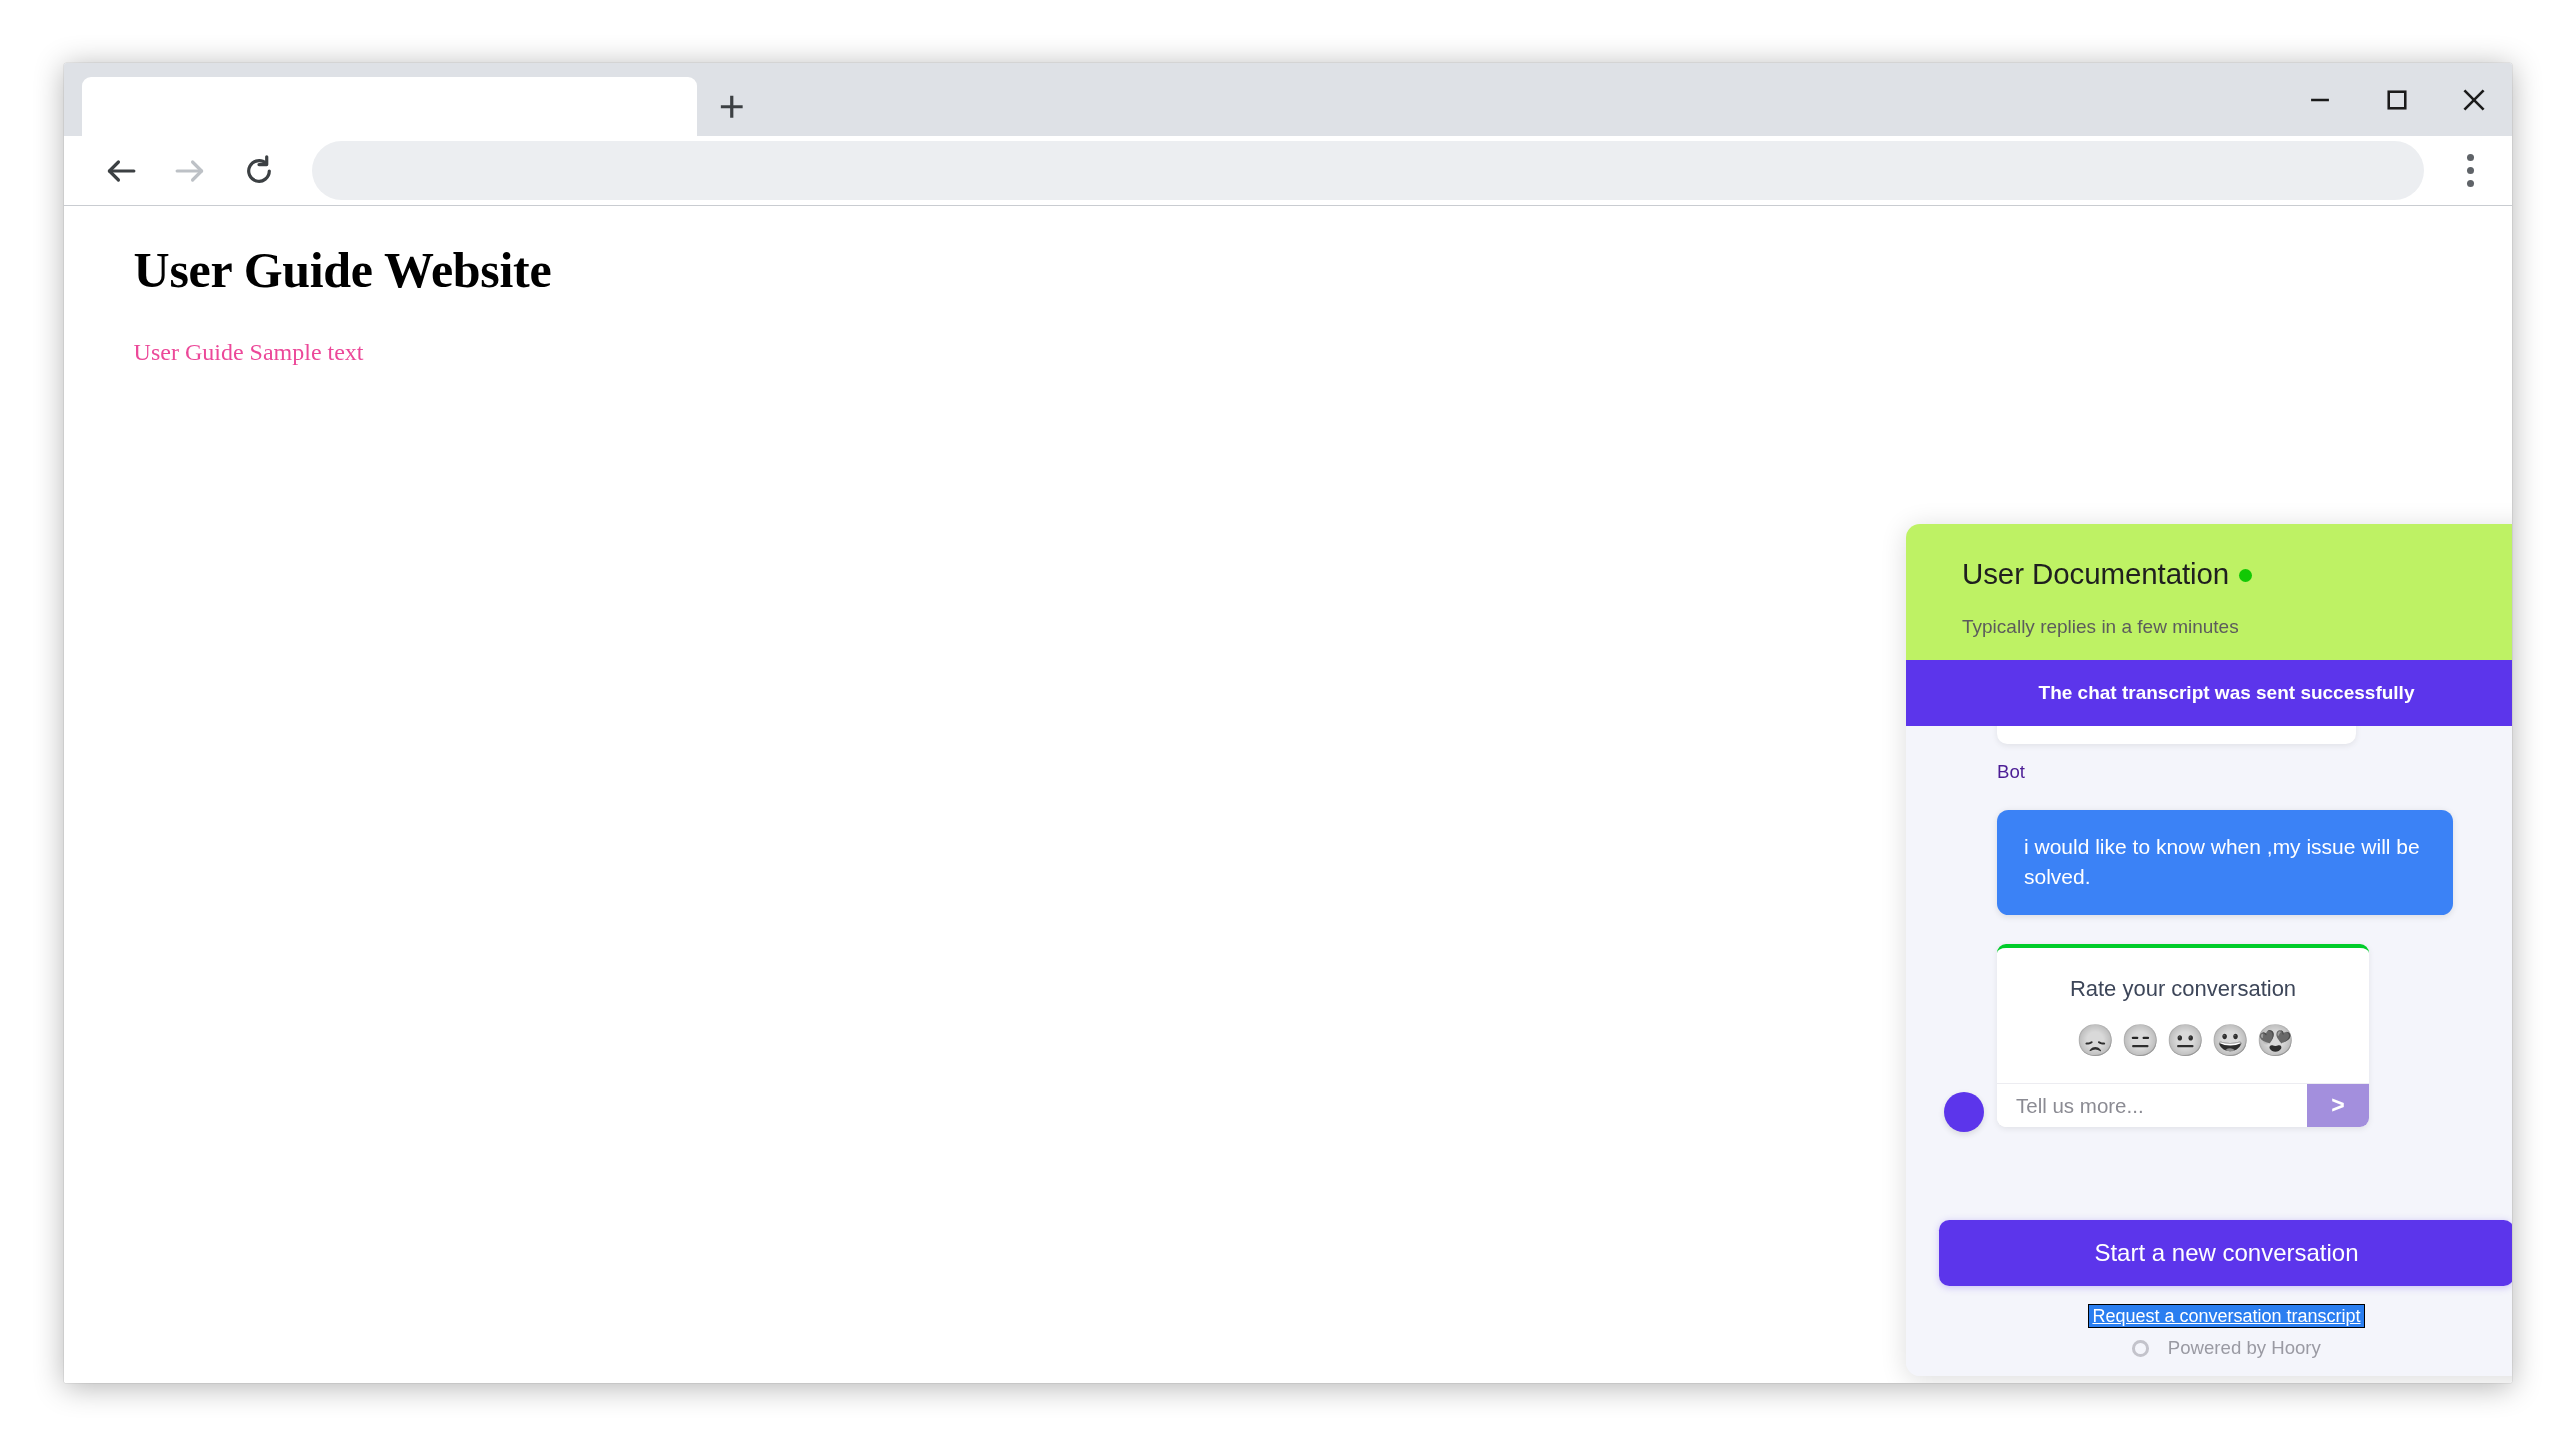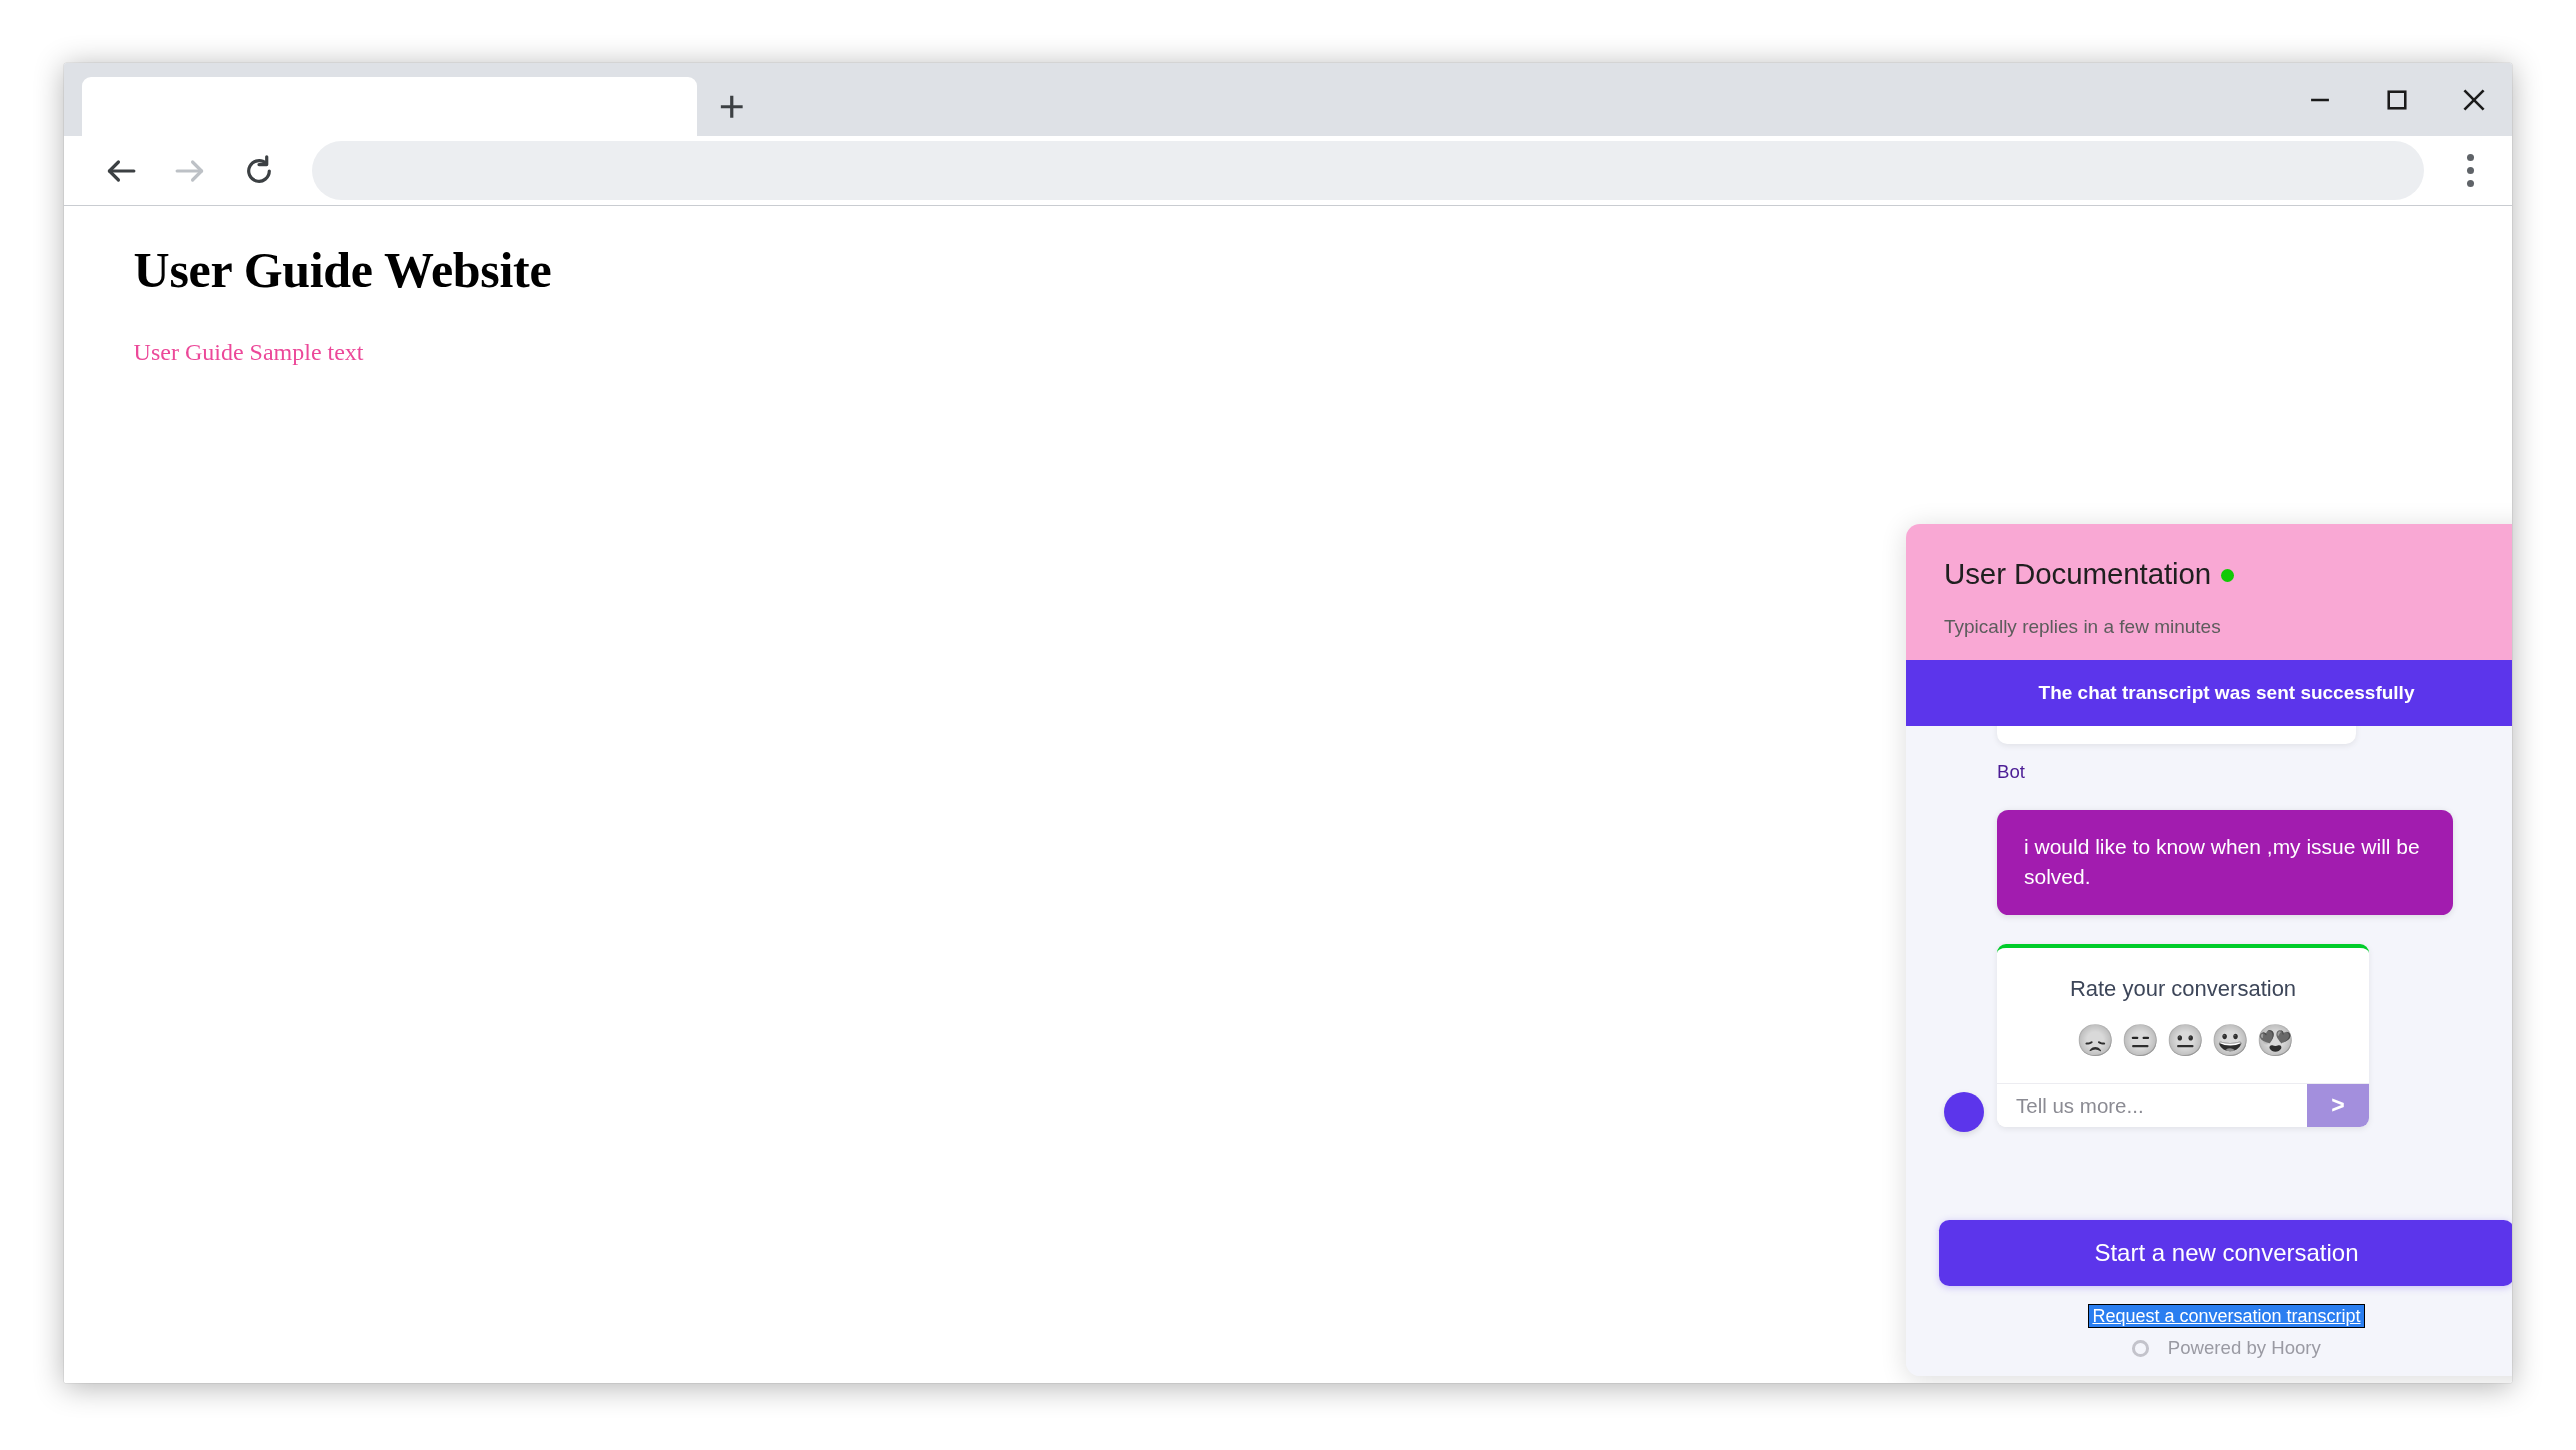--- a/index.html
+++ b/index.html
@@ -155,22 +155,22 @@
     height: 852px;
     background: #f4f5fb;
     border-radius: 14px;
     box-shadow: 0 3.8px 27px rgba(0,0,0,0.14);
     overflow: hidden;
     display: flex;
     flex-direction: column;
   }
 
   #widget-header {
-    background: #f9a8d4;
-    padding: 33px 38px 22px 38px;
+    background: #bef264;
+    padding: 33px 38px 22px 56px;
     flex-shrink: 0;
   }
   #widget-title-row {
     display: flex;
     align-items: center;
     gap: 10.3px;
   }
   #widget-title {
     font-size: 29.5px;
     color: #1f1f1f;
@@ -233,21 +233,21 @@
     margin-left: 53px;
     margin-top: 16.7px;
     font-size: 18.6px;
     color: #4c1d95;
   }
 
   #user-bubble {
     margin-left: 53px;
     margin-top: 27px;
     width: 456px;
-    background: #a21caf;
+    background: #3b82f6;
     color: #ffffff;
     font-size: 21px;
     line-height: 1.45;
     border-radius: 11.5px;
     padding: 22px 22px 22px 27px;
     box-shadow: 0 1.3px 6.4px rgba(0,0,0,0.10);
   }
 
   
   #rating-card-wrap {

